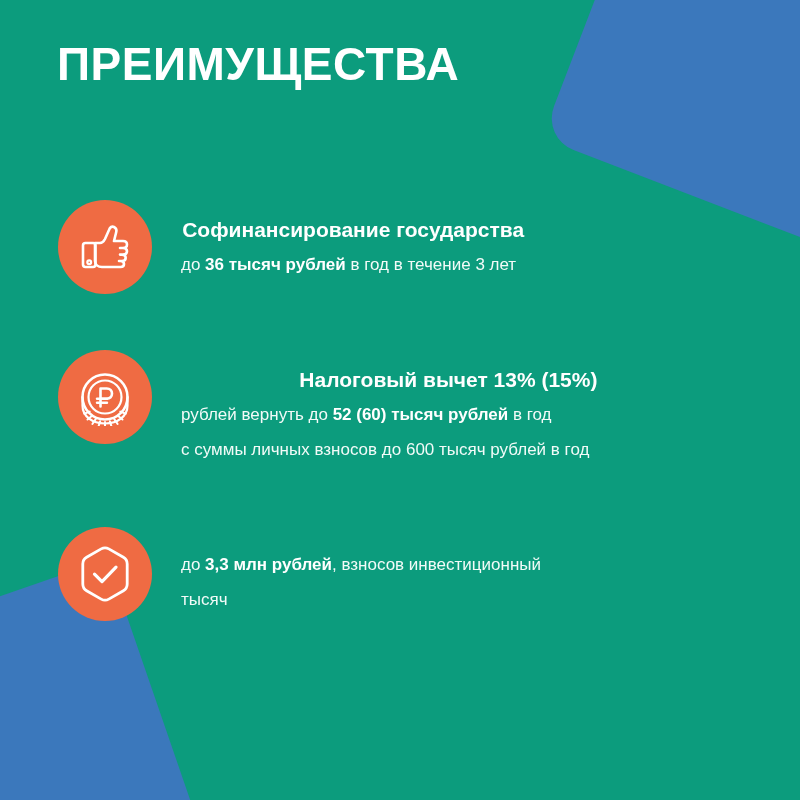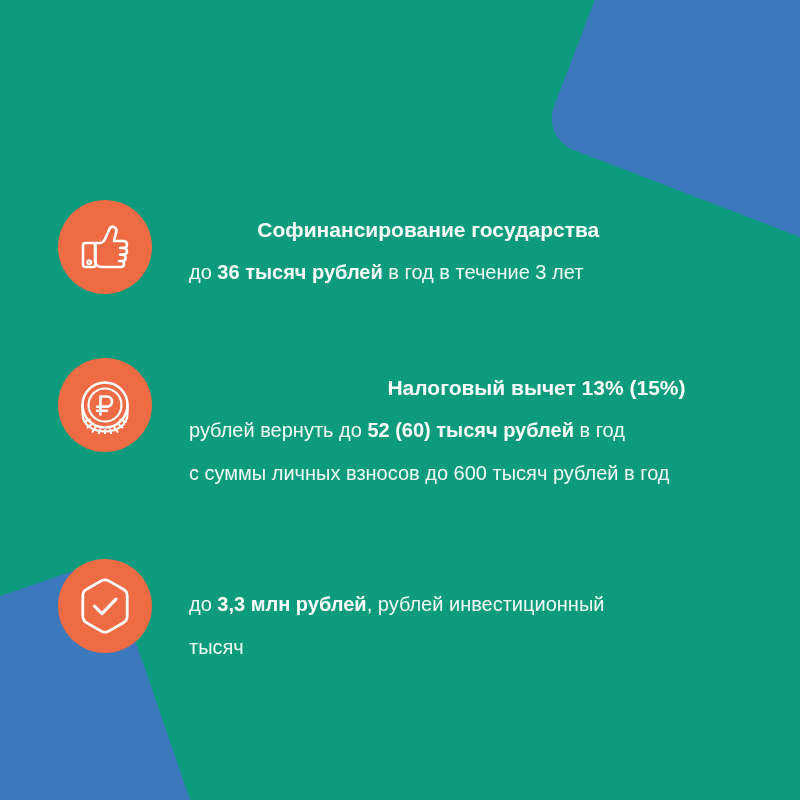--- a/index.html
+++ b/index.html
@@ -95,40 +95,41 @@
   .benefit-title {
     margin: 0;
     color: #ffffff;
     font-size: 21px;
     font-weight: bold;
     line-height: 27px;
     white-space: nowrap;
     text-align: right;
   }
   .benefit-desc {
-    margin: 16px;
+    margin: 8px;
     color: #f2fbf8;
-    font-size: 20px;
+    font-size: 17px;
     font-weight: normal;
     line-height: 27px;
     white-space: nowrap;
   }
   .benefit-desc b {
     font-weight: bold;
     color: #ffffff;
   }
 </style>
 </head>
 <body>
 
 <div id="poster">
 
   <div class="blue-shape" id="shape-top-right"></div>
   <div class="blue-shape" id="shape-bottom-left"></div>
 
+  <h1 id="page-title">ПРЕИМУЩЕСТВА</h1>
 
   <div id="benefits-list">
       <div class="benefit-row">
         <div class="benefit-icon-circle">
           <svg width="58" height="58" viewBox="0 0 58 58" fill="none">
             <path stroke="#ffffff" stroke-width="2.6" fill="none" stroke-linecap="round" stroke-linejoin="round" d="M19 25 L24 25 C26 25 28 23 29 21 L33 12 C34 9 36 8 38 9 C40 10 41 12 40 15 L38 23 L47 23 C49.5 23 51 24.5 51 26.5 C51 28.5 49.5 30 47 30 L44 30 L47 30 C49.5 30 51 31.4 51 33.3 C51 35.2 49.5 36.6 47 36.6 L44 36.6 L46 36.6 C48.3 36.6 49.7 38 49.7 39.8 C49.7 41.6 48.3 43 46 43 L43 43 L44.5 43 C46.6 43 48 44.3 48 46 C48 47.8 46.6 49 44.5 49 L26 49 C22 49 19 46.5 19 43 Z"></path>
             <rect stroke="#ffffff" stroke-width="2.6" fill="none" stroke-linecap="round" stroke-linejoin="round" x="7" y="25" width="12.5" height="24" rx="2.4"></rect>
             <circle cx="13.2" cy="44.2" r="1.9" stroke="#ffffff" stroke-width="2.2" fill="none"></circle>
           </svg>
         </div>
@@ -164,19 +165,19 @@
         </div>
       </div>
       <div class="benefit-row">
         <div class="benefit-icon-circle">
           <svg width="58" height="58" viewBox="0 0 58 58" fill="none">
             <path stroke="#ffffff" stroke-width="2.8" fill="none" stroke-linecap="round" stroke-linejoin="round" d="M25.2 3.9 C27.6 2.5 30.4 2.5 32.8 3.9 L47.4 12.3 C49.8 13.7 51.2 16.2 51.2 19 L51.2 39 C51.2 41.8 49.8 44.3 47.4 45.7 L32.8 54.1 C30.4 55.5 27.6 55.5 25.2 54.1 L10.6 45.7 C8.2 44.3 6.8 41.8 6.8 39 L6.8 19 C6.8 16.2 8.2 13.7 10.6 12.3 Z"></path>
             <path stroke="#ffffff" stroke-width="3.2" fill="none" stroke-linecap="round" stroke-linejoin="round" d="M18.5 29.2 L26 36.6 L40 22.2"></path>
           </svg>
         </div>
         <div class="benefit-text">
-          <p class="benefit-desc"><span>до </span><b>3,3 млн рублей</b><span>, рублей инвестиционный</span></p>
+          <p class="benefit-desc"><span>до </span><b>3,3 млн рублей</b><span>, взносов инвестиционный</span></p>
           <p class="benefit-desc"><span>тысяч</span></p>
         </div>
       </div>
     </div>
 
 </div>
 
 </body></html>

